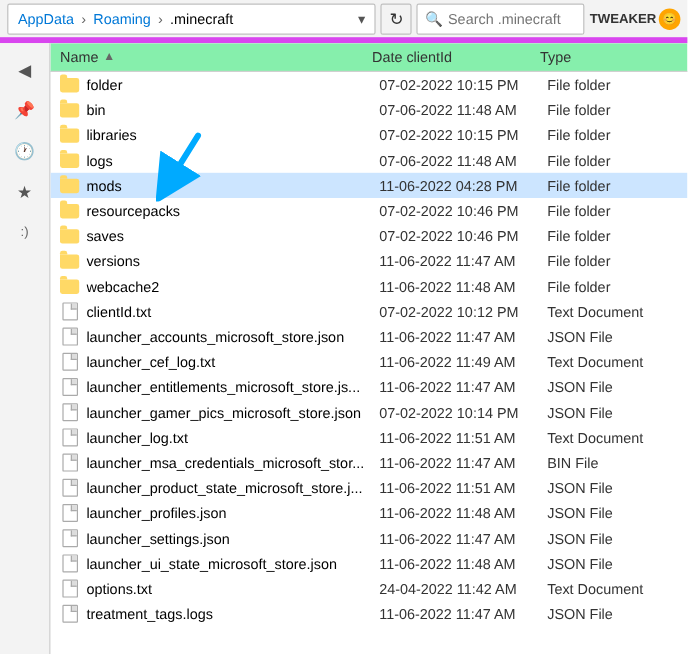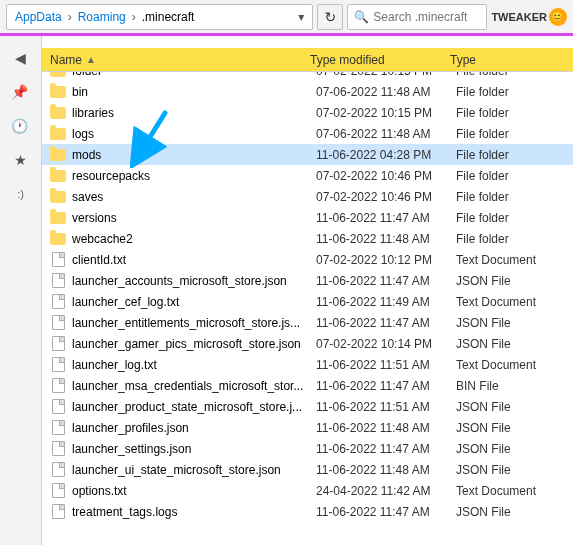--- a/index.html
+++ b/index.html
@@ -10,21 +10,21 @@
       font-size: 12px;
       background: #fff;
       overflow: hidden;
     }
 
     
     .address-bar {
       display: flex;
       align-items: center;
       background: #f3f3f3;
-      border-bottom: 3px solid #d946ef;
+      border-bottom: 5px solid #d946ef;
       padding: 4px 6px;
       gap: 4px;
       height: 36px;
     }
     .breadcrumb-path {
       display: flex;
       align-items: center;
       flex: 1;
       background: #fff;
       border: 1px solid #c0c0c0;
@@ -124,26 +124,26 @@
     .file-area {
       flex: 1;
       overflow-y: auto;
       overflow-x: hidden;
     }
 
     
     .col-header {
       display: flex;
       align-items: center;
-      background: #fde047;
+      background: #86efac;
       border-bottom: 1px solid #d0d0d0;
       padding: 0 8px;
       height: 24px;
       position: sticky;
-      top: 12px;
+      top: 0;
       z-index: 10;
     }
     .col-name { width: 260px; font-size: 12px; color: #333; display: flex; align-items: center; gap: 4px; }
     .col-date { width: 140px; font-size: 12px; color: #333; }
     .col-type { width: 100px; font-size: 12px; color: #333; }
 
     
     .file-row {
       display: flex;
       align-items: center;
@@ -240,21 +240,21 @@
       <div class="sidebar-icon" style="font-size:11px; color:#666;">:)</div>
     </div>
 
     <div class="file-area">
 
       <div class="col-header">
         <div class="col-name">
           <span>Name</span>
           <span style="font-size:10px; color:#666;">▲</span>
         </div>
-        <div class="col-date">Type modified</div>
+        <div class="col-date">Date clientId</div>
         <div class="col-type">Type</div>
       </div>
 
       <div id="file-list">
           <div class="file-row">
             <div class="file-icon">
               <div class="folder-icon"></div>
             </div>
             <div class="file-name">folder</div>
             <div class="file-date">07-02-2022 10:15 PM</div>

